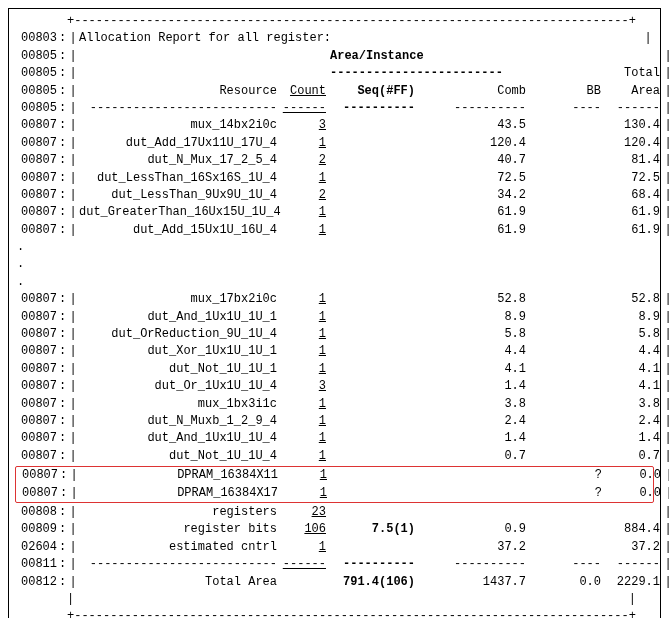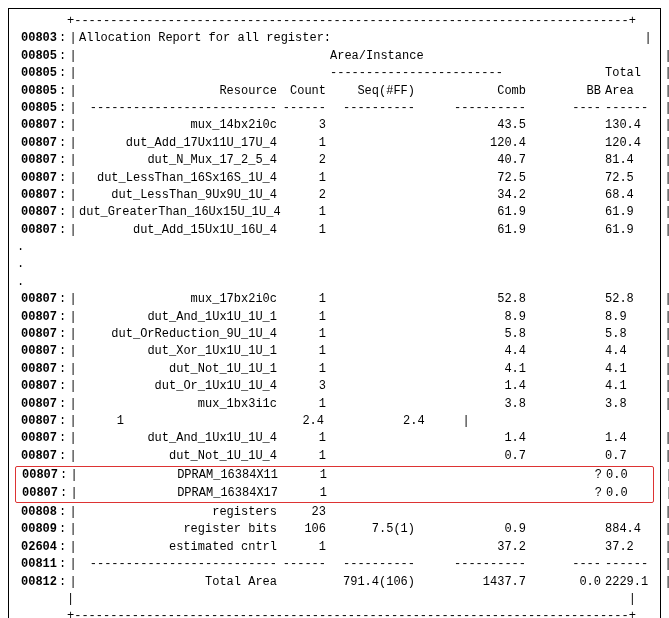--- a/index.html
+++ b/index.html
@@ -17,30 +17,29 @@
     white-space: nowrap;
   }
   .row {
     display: flex;
     align-items: baseline;
   }
   .lineno {
     min-width: 42px;
     text-align: right;
     padding-right: 2px;
-    font-weight: bold;
   }
   .colon { min-width: 8px; }
   .bar   { min-width: 12px; text-align: center; }
   .res   { min-width: 198px; text-align: right; padding-right: 4px; }
-  .count { min-width: 45px;  text-align: right; padding-right: 4px; }
-  .seq   { min-width: 85px;  text-align: right; padding-right: 4px; }
+  .count { min-width: 45px;  text-align: right; padding-right: 4px; text-decoration: underline; }
+  .seq   { min-width: 85px;  text-align: right; padding-right: 4px; font-weight: bold; }
   .comb  { min-width: 75px;  text-align: right; padding-right: 4px; margin-left: 32px; }
   .bb    { min-width: 35px;  text-align: right; padding-right: 4px; margin-left: 36px; }
-  .area  { min-width: 55px;  padding-right: 2px; }
+  .area  { min-width: 55px;  text-align: right; padding-right: 2px; }
   .barR  { min-width: 12px; text-align: center; }
   .full  { flex: 1; white-space: pre; }
   .ruler { letter-spacing: 0; white-space: pre; }
   .highlight-box {
     border: 1.5px solid #d33;
     border-radius: 2px;
     margin: 1px 0;
   }
   .highlight-box .row { padding: 0 0; }
   .skip { padding-left: 2px; }
@@ -295,20 +294,21 @@
         <span class="seq"></span>
         <span class="comb">3.8</span>
         <span class="bb"></span>
         <span class="area">3.8</span>
         <span class="barR">|</span>
       </div>
       <div class="row">
         <span class="lineno">00807</span>
         <span class="colon">:</span>
         <span class="bar">|</span>
+        <span class="res">dut_N_Muxb_1_2_9_4</span>
         <span class="count">1</span>
         <span class="seq"></span>
         <span class="comb">2.4</span>
         <span class="bb"></span>
         <span class="area">2.4</span>
         <span class="barR">|</span>
       </div>
       <div class="row">
         <span class="lineno">00807</span>
         <span class="colon">:</span>

